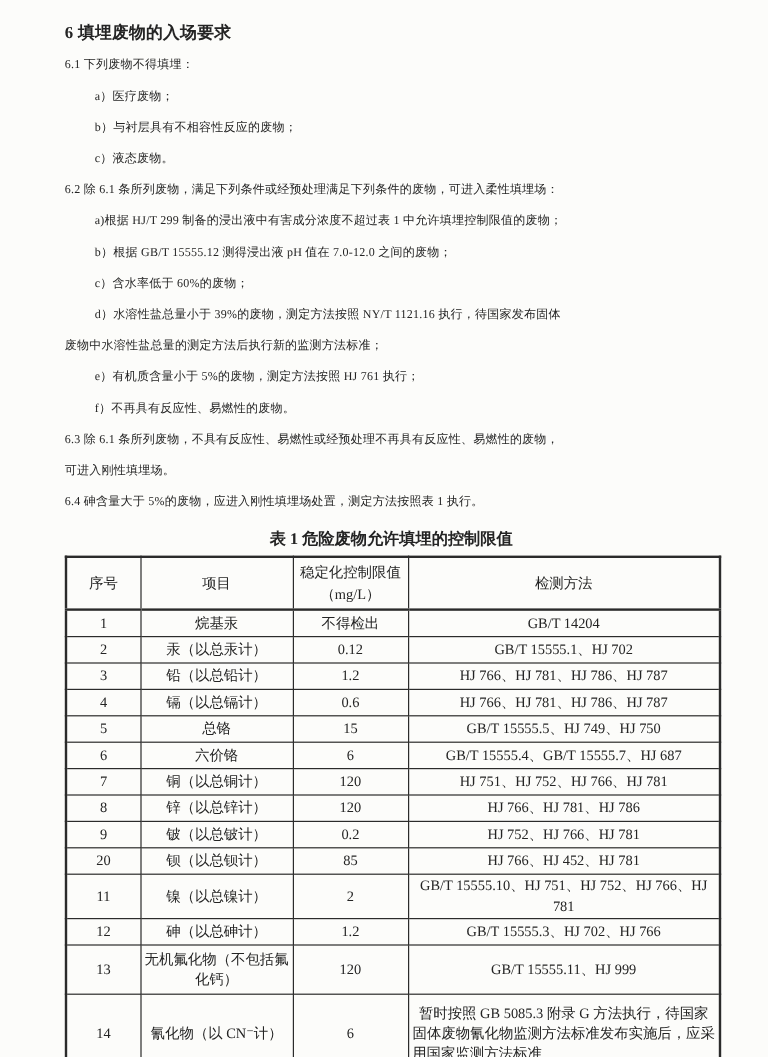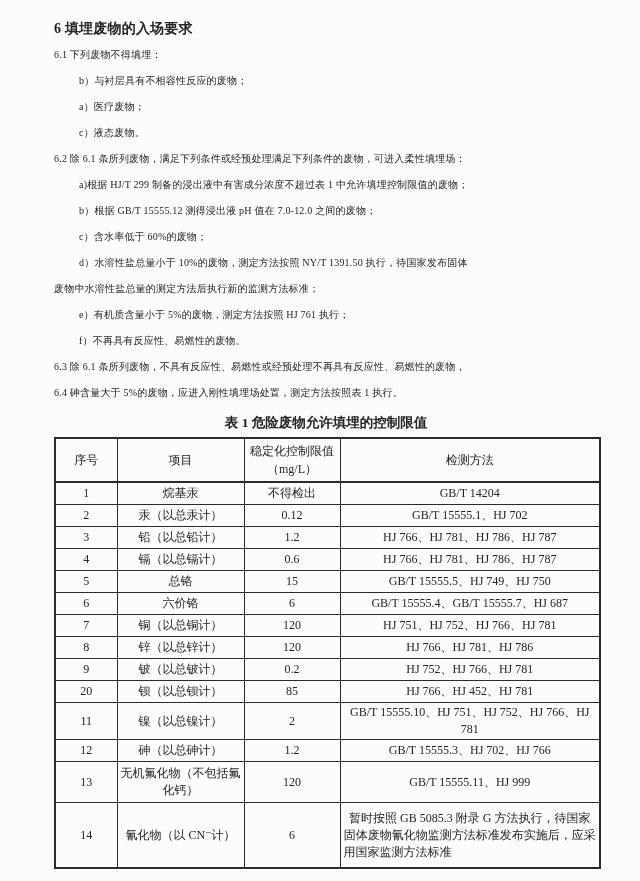--- a/index.html
+++ b/index.html
@@ -80,32 +80,33 @@
     line-height: 19px;
   }
 </style>
 </head>
 <body>
 
 <div class="page">
 
   <div class="doc-line heading">6 填埋废物的入场要求</div>
   <div class="doc-line">6.1 下列废物不得填埋：</div>
+  <div class="doc-line sub">a）医疗废物；</div>
   <div class="doc-line sub">b）与衬层具有不相容性反应的废物；</div>
-  <div class="doc-line sub">a）医疗废物；</div>
   <div class="doc-line sub">c）液态废物。</div>
   <div class="doc-line">6.2 除 6.1 条所列废物，满足下列条件或经预处理满足下列条件的废物，可进入柔性填埋场：</div>
   <div class="doc-line sub">a)根据 HJ/T 299 制备的浸出液中有害成分浓度不超过表 1 中允许填埋控制限值的废物；</div>
   <div class="doc-line sub">b）根据 GB/T 15555.12 测得浸出液 pH 值在 7.0-12.0 之间的废物；</div>
   <div class="doc-line sub">c）含水率低于 60%的废物；</div>
-  <div class="doc-line sub">d）水溶性盐总量小于 10%的废物，测定方法按照 NY/T 1391.50 执行，待国家发布固体</div>
+  <div class="doc-line sub">d）水溶性盐总量小于 39%的废物，测定方法按照 NY/T 1121.16 执行，待国家发布固体</div>
   <div class="doc-line">废物中水溶性盐总量的测定方法后执行新的监测方法标准；</div>
   <div class="doc-line sub">e）有机质含量小于 5%的废物，测定方法按照 HJ 761 执行；</div>
   <div class="doc-line sub">f）不再具有反应性、易燃性的废物。</div>
   <div class="doc-line">6.3 除 6.1 条所列废物，不具有反应性、易燃性或经预处理不再具有反应性、易燃性的废物，</div>
+  <div class="doc-line">可进入刚性填埋场。</div>
   <div class="doc-line">6.4 砷含量大于 5%的废物，应进入刚性填埋场处置，测定方法按照表 1 执行。</div>
 
   <div class="table-title">表 1 危险废物允许填埋的控制限值</div>
 
   <table class="limits">
     <colgroup>
       <col class="c-no">
         <col class="c-item">
         <col class="c-limit">
         <col class="c-method">

